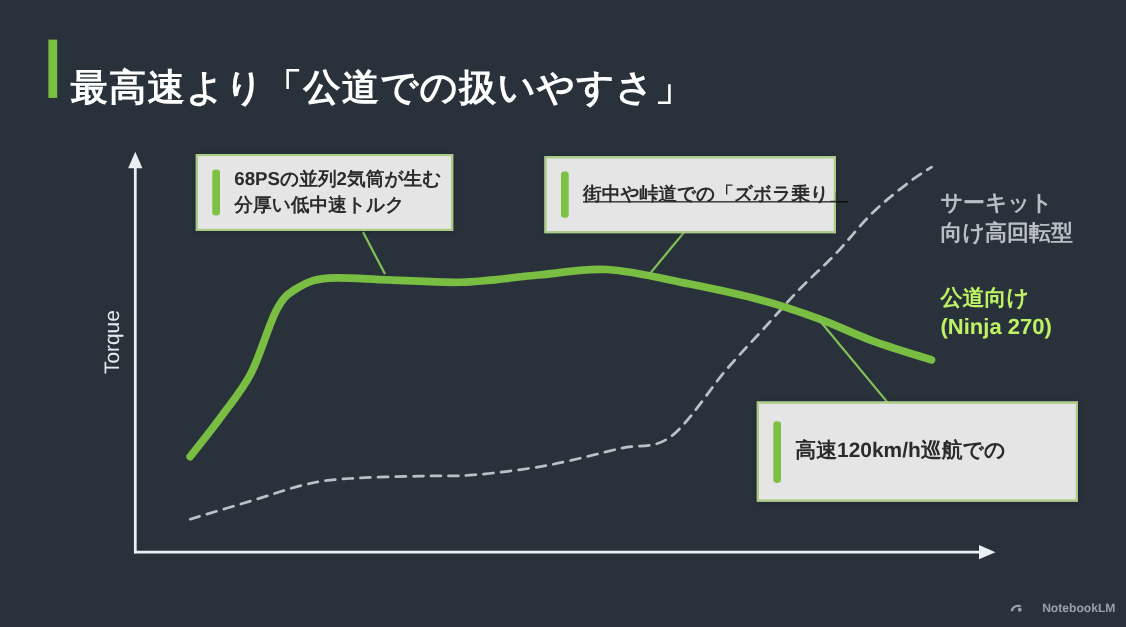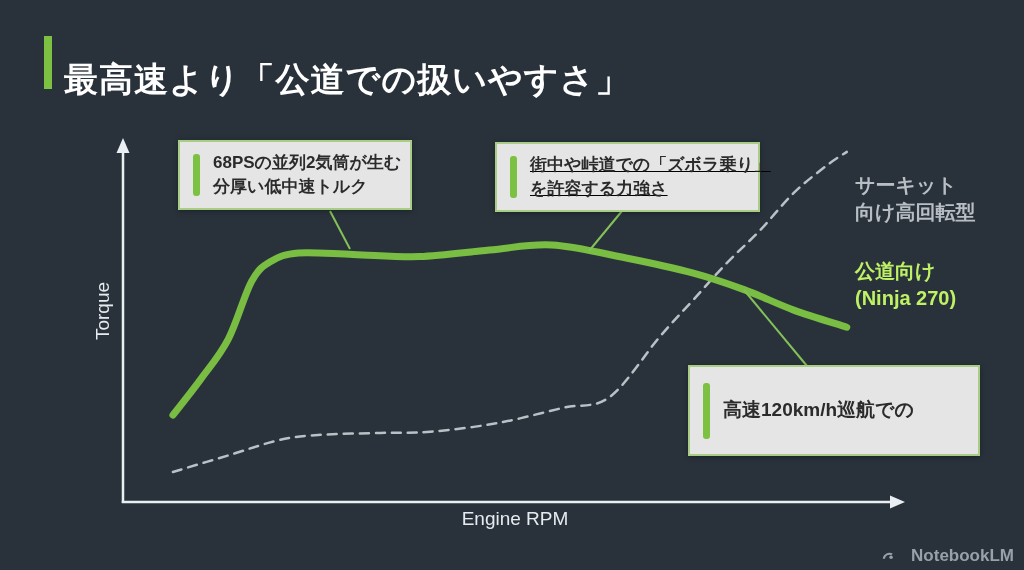--- a/index.html
+++ b/index.html
@@ -53,21 +53,21 @@
   .callout-3 .callout-text{font-size:19px;}
   .callout-3 .callout-accent{height:56px;}
   
   .legend-item{position:absolute;font-size:20px;font-weight:600;line-height:1.35;white-space:nowrap;}
   .legend-circuit{left:855px;top:172px;color:#b8bec4;}
   .legend-road{left:855px;top:258px;color:#bef264;}
   
   .footer-brand{
     position:absolute;right:10px;top:546px;
     display:flex;align-items:center;gap:16px;
-    color:#98a1a9;font-size:17px;font-weight:600;
+    color:#98a1a9;font-size:11px;font-weight:600;
   }
 </style>
 </head>
 <body>
 
 <div class="slide">
 
   <div class="title-bar"></div>
   <h1 class="page-title">最高速より「公道での扱いやすさ」</h1>
 
@@ -80,38 +80,36 @@
 
     <path fill="none" stroke-linecap="round" stroke-linejoin="round" d="M172.9,472.0C182.4,469.1 212.2,460.2 229.9,454.9C247.5,449.6 264.3,443.4 279.0,440.1C293.7,436.8 301.1,436.2 318.0,435.0C334.9,433.8 361.7,433.4 380.4,432.9C399.1,432.3 410.8,433.4 430.3,431.8C449.8,430.1 475.3,427.1 497.4,423.1C519.5,419.1 544.2,412.2 562.9,407.9C581.6,403.5 593.6,408.8 609.7,397.0C625.8,385.2 645.7,353.1 659.6,336.9C673.5,320.8 682.0,312.3 693.2,300.0C704.4,287.7 715.5,274.7 726.7,263.1C737.9,251.4 749.1,241.8 760.3,230.1C771.4,218.4 782.6,203.7 793.8,192.9C805.0,182.0 818.5,171.8 827.3,165.0C836.2,158.2 843.6,154.1 846.8,151.9" stroke="#b9c0c6" stroke-width="2.5" stroke-dasharray="9 7"></path>
     <path fill="none" stroke-linecap="round" stroke-linejoin="round" d="M172.9,415.1C177.6,409.1 191.8,391.6 201.0,378.9C210.2,366.3 219.9,355.4 228.3,339.1C236.8,322.8 244.5,294.2 251.7,281.2C258.8,268.2 263.4,266.0 271.2,261.3C279.0,256.6 284.9,254.1 298.5,252.9C312.1,251.8 333.0,253.8 353.1,254.4C373.3,255.0 396.6,257.3 419.4,256.6C442.1,255.8 467.5,252.0 489.6,250.0C511.7,248.1 529.3,243.7 552.0,245.0C574.8,246.3 602.7,253.4 626.1,258.0C649.5,262.7 672.6,267.5 692.4,272.9C712.2,278.2 727.8,283.7 744.7,289.9C761.6,296.1 776.8,303.9 793.8,310.1C810.8,316.4 838.0,324.3 846.8,327.2" stroke="#79bd43" stroke-width="7"></path>
 
     <line x1="330" y1="211" x2="350" y2="249" stroke="#84c158" stroke-width="2"></line>
     <line x1="622" y1="211" x2="589" y2="251" stroke="#84c158" stroke-width="2"></line>
     <line x1="744" y1="290" x2="807" y2="366" stroke="#84c158" stroke-width="2"></line>
   </svg>
 
   <div class="ylabel">Torque</div>
-  <div class="xlabel">Engine RPM</div>
 
   <div class="callout callout-1" style="left:178px;top:140px;width:234px;height:70px;">
     <div class="callout-inner">
       <div class="callout-accent"></div>
       <div class="callout-text">
         <span>68PSの並列2気筒が生む</span><br>
         <span>分厚い低中速トルク</span>
       </div>
     </div>
   </div>
 
   <div class="callout callout-2" style="left:495px;top:142px;width:265px;height:70px;text-decoration:underline;">
     <div class="callout-inner">
       <div class="callout-accent"></div>
       <div class="callout-text">
         <span>街中や峠道での「ズボラ乗り」</span><br>
-        <span>を許容する力強さ</span>
       </div>
     </div>
   </div>
 
   <div class="callout callout-3" style="left:688px;top:365px;width:292px;height:91px;">
     <div class="callout-inner">
       <div class="callout-accent"></div>
       <div class="callout-text">
         <span>高速120km/h巡航での</span><br>
       </div>

